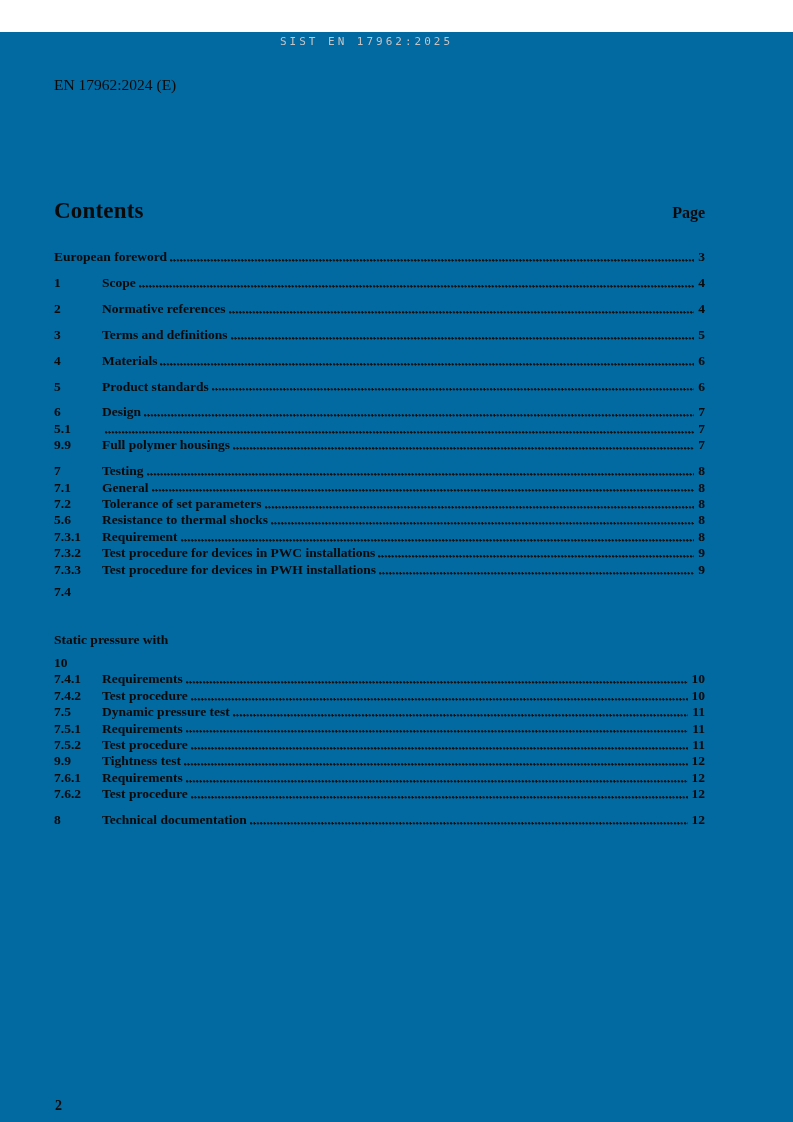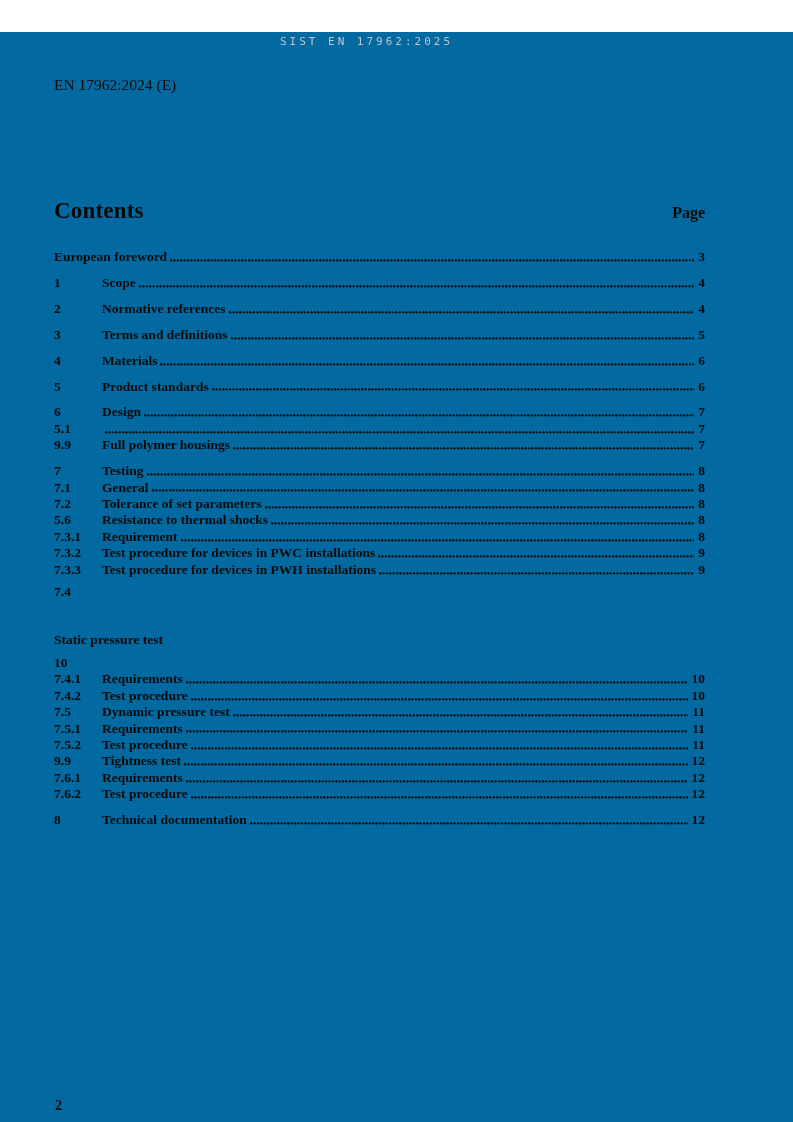--- a/index.html
+++ b/index.html
@@ -229,21 +229,21 @@
     <span class="toc-page">9</span>
   </div>
         <div class="toc-row">
     <span class="toc-num">7.3.3</span>
     <span class="toc-title">Test procedure for devices in PWH installations</span>
     <span class="toc-leader"></span>
     <span class="toc-page">9</span>
   </div>
         <div class="toc-row gap-before">
     <span class="toc-num">7.4</span>
-    <span class="toc-title">Static pressure test</span>
+    <span class="toc-title">Static pressure with</span>
     <span class="toc-leader"></span>
     <span class="toc-page">10</span>
   </div>
         <div class="toc-row">
     <span class="toc-num">7.4.1</span>
     <span class="toc-title">Requirements</span>
     <span class="toc-leader"></span>
     <span class="toc-page">10</span>
   </div>
         <div class="toc-row">

